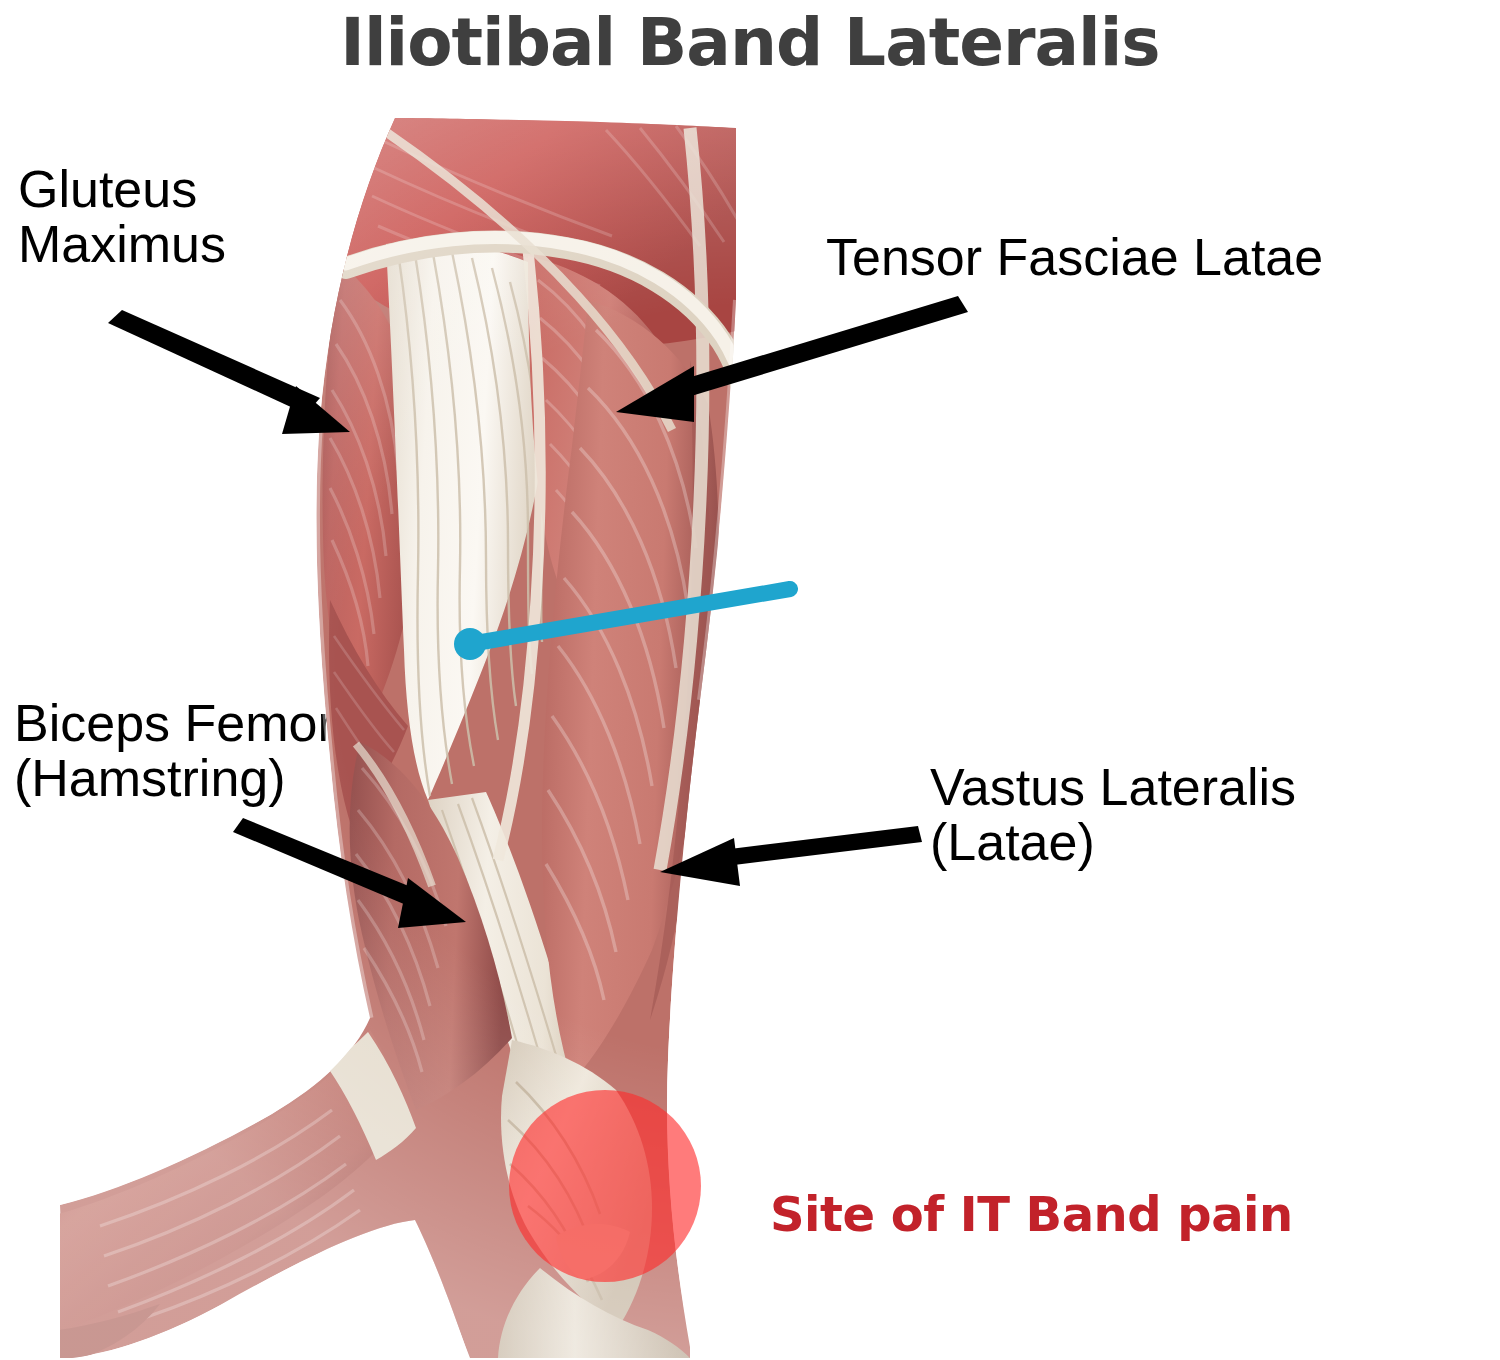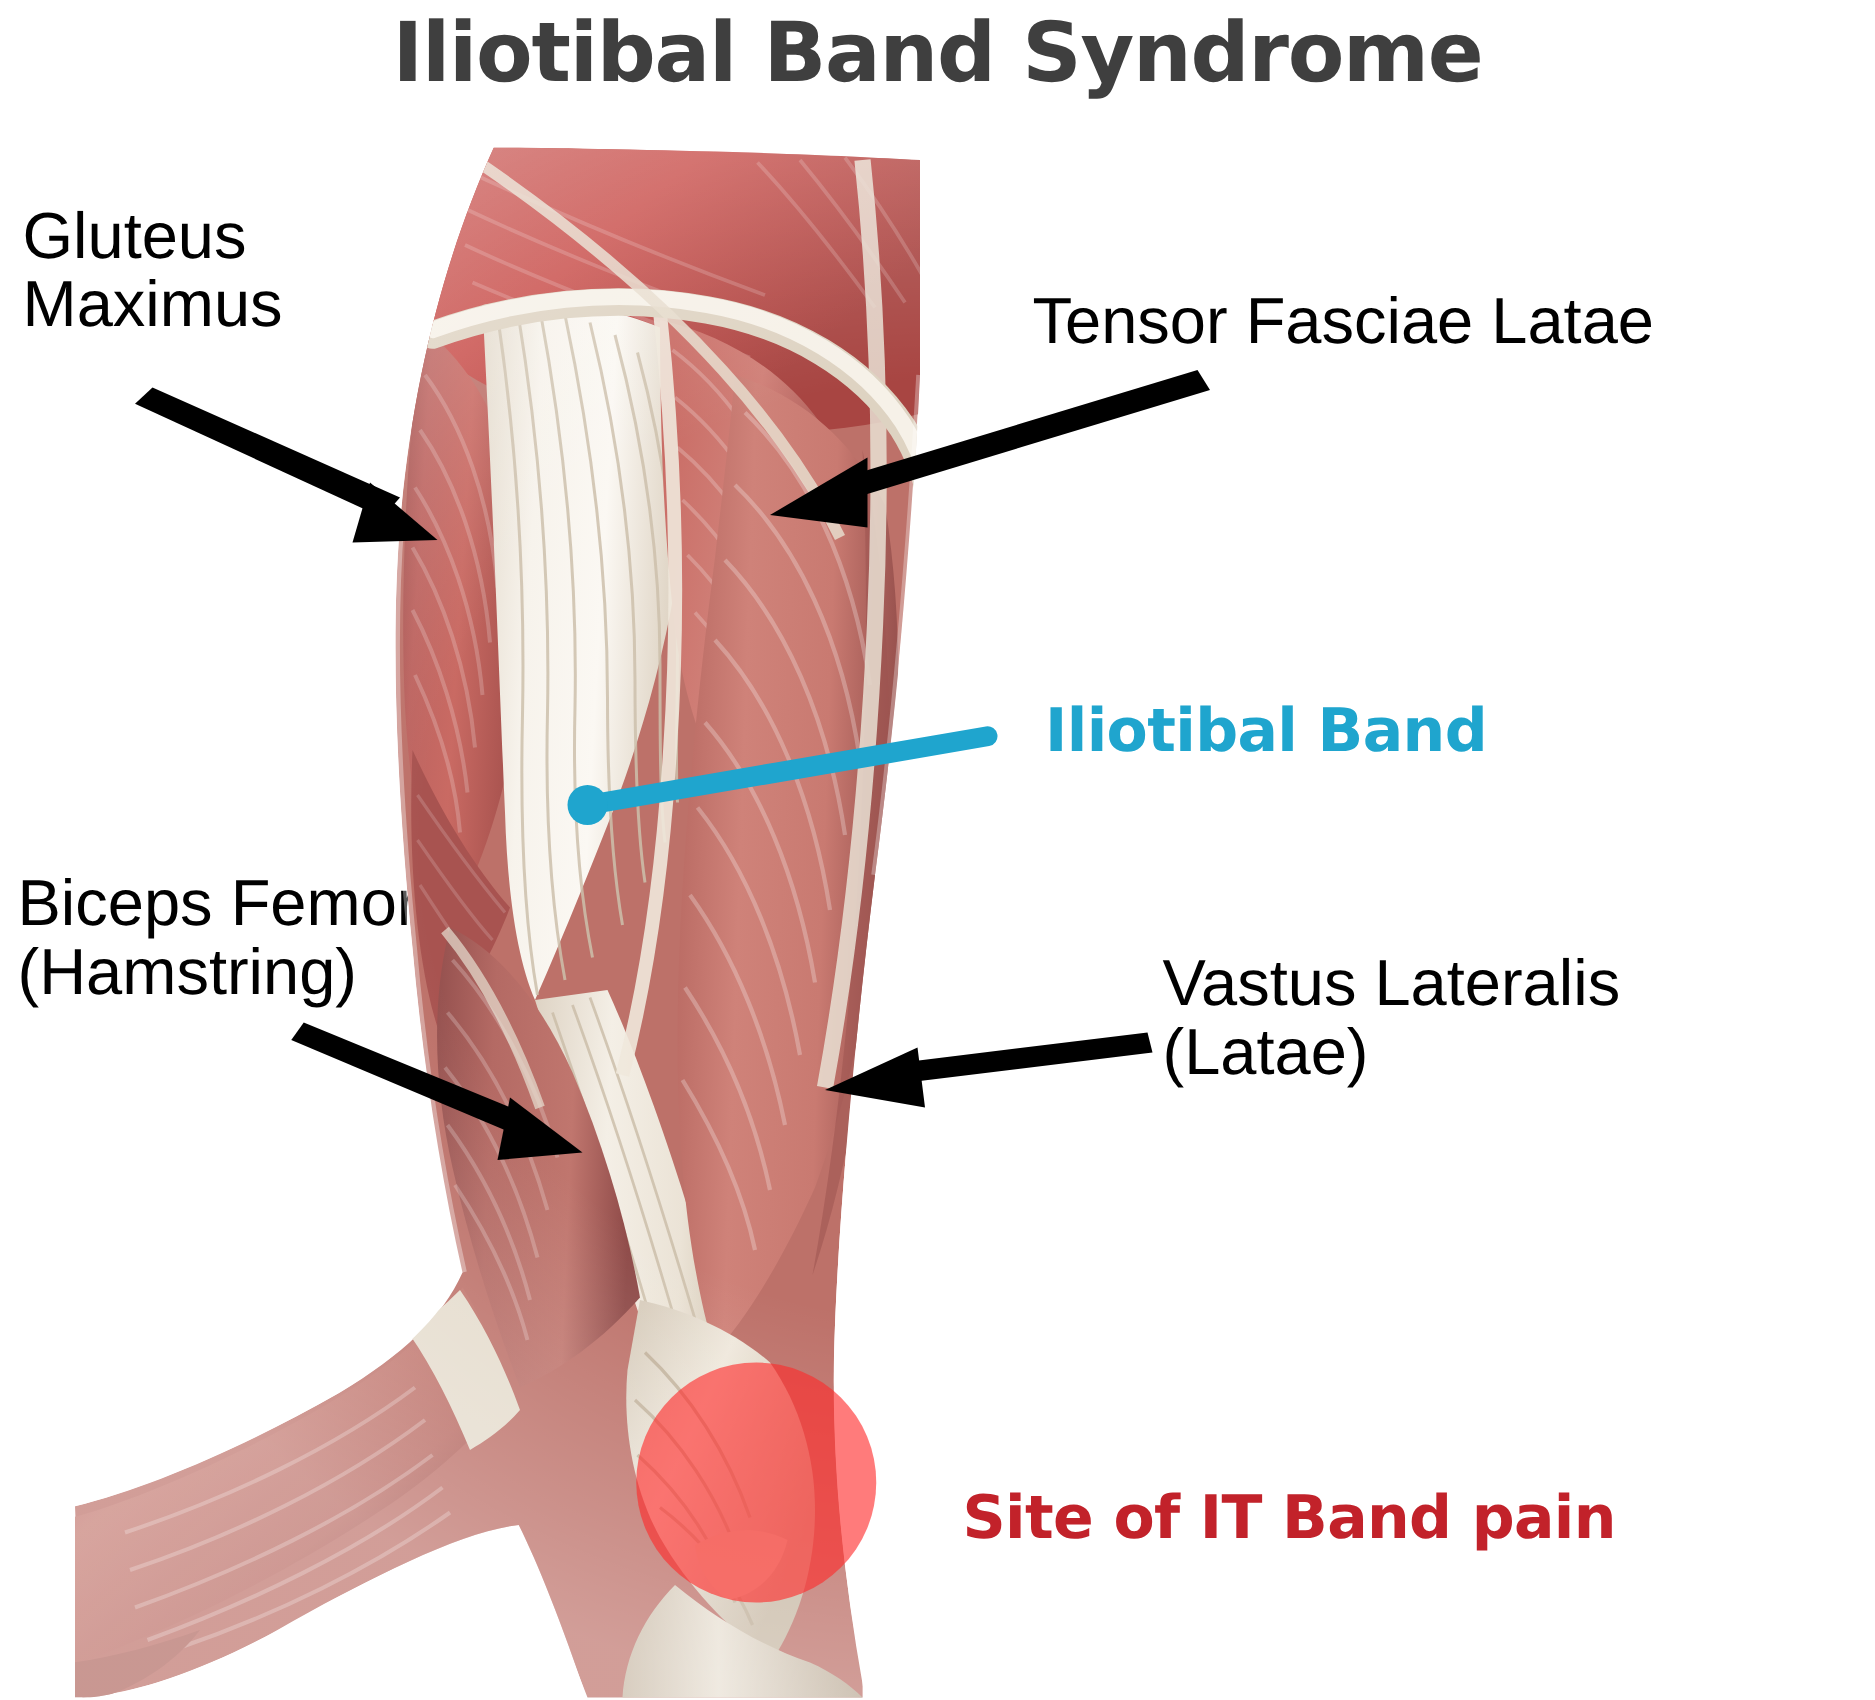--- a/index.html
+++ b/index.html
@@ -77,21 +77,21 @@
   }
   #anatomy { z-index: 1; }
   #annotations { z-index: 3; }
   #painmark { z-index: 2; }
 </style>
 </head>
 <body>
 
 <div id="page">
 
-  <div id="title">Iliotibal Band Syndrome</div>
+  <div id="title">Iliotibal Band Lateralis</div>
 
   <svg id="anatomy" class="overlay" viewBox="0 0 1500 1360" aria-hidden="true">
     <defs>
 
       <linearGradient id="gGlute" x1="0" y1="0" x2="1" y2="0.3">
         <stop offset="0" stop-color="#9f4f4c"></stop>
         <stop offset="0.22" stop-color="#bd6460"></stop>
         <stop offset="0.55" stop-color="#c96a63"></stop>
         <stop offset="1" stop-color="#a7524e"></stop>
       </linearGradient>
@@ -400,21 +400,20 @@
       <line x1="470" y1="644" x2="790" y2="589" stroke="#1fa5ce" stroke-width="16" stroke-linecap="round"></line>
       <circle cx="470" cy="644" r="16" fill="#1fa5ce"></circle>
     </g>
   </svg>
 
   <div class="label" id="label-tfl">Tensor Fasciae Latae</div>
 
   <div class="label" id="label-gluteus">Gluteus
 Maximus</div>
 
-  <div id="label-itband">Iliotibal Band</div>
 
   <div class="label" id="label-biceps">Biceps Femoris
 (Hamstring)</div>
 
   <div class="label" id="label-vastus">Vastus Lateralis
 (Latae)</div>
 
   <div id="label-pain">Site of IT Band pain</div>
 
 </div>

